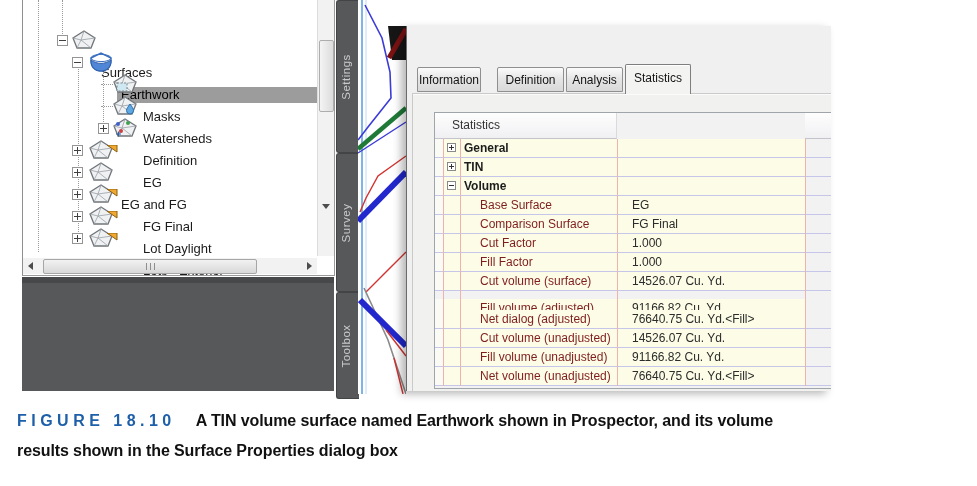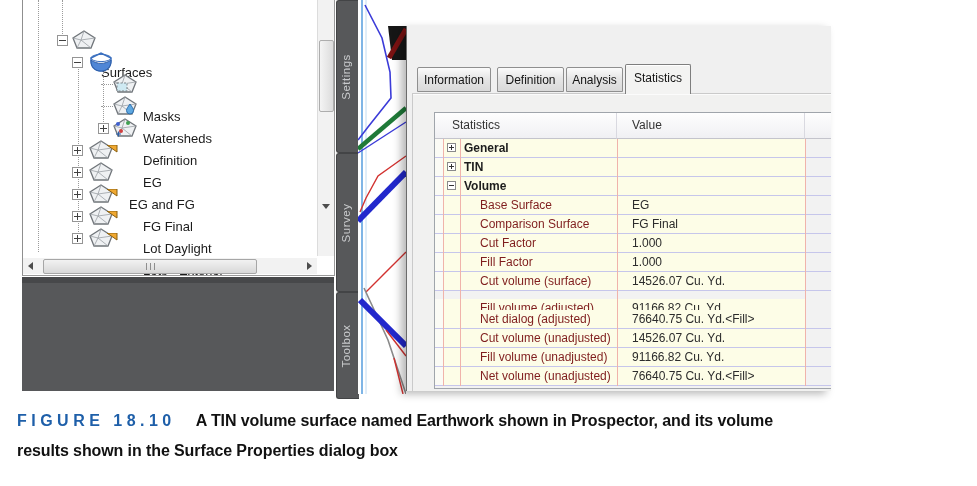--- a/index.html
+++ b/index.html
@@ -100,20 +100,21 @@
             </svg></span>
           <span class="tree-label" style="left: 78px;">Surfaces</span>
         </div>
         <div class="tree-row" style="top: 52px;">
           <div class="toggle " style="left: 49px;"></div>
           <span class="ticon" style="left: 66px;"><svg width="24" height="20" viewBox="0 0 24 20">
               <path d="M2,6 L12,1 L22,6 L22,9 C22,15 18,19 12,19 C6,19 2,15 2,9 Z" fill="#ffffff" stroke="#3a6fbf" stroke-width="1.4"></path>
               <path d="M2,8 C8,12.5 16,12.5 22,8 L22,9 C22,15 18,19 12,19 C6,19 2,15 2,9 Z" fill="#4f86d6" stroke="#2f5fa8" stroke-width="1"></path>
               <ellipse cx="12" cy="6" rx="10" ry="3.6" fill="none" stroke="#3a6fbf" stroke-width="1"></ellipse>
             </svg></span>
+          <span class="tree-label selected" style="left: 94px; right: auto; width: 192px;">Earthwork</span>
         </div>
         <div class="tree-row" style="top: 74px;">
           <div class="hstub" style="left: 78px; top: 10px; width: 12px;"></div>
           <span class="ticon" style="left: 90px;"><svg width="24" height="20" viewBox="0 0 24 20">
               <polygon points="12,1 23,8 19,18 5,18 1,8" fill="#eff1f3" stroke="#70757a" stroke-width="1.3"></polygon>
               <path d="M12,1 L9,10 M9,10 L1,8 M9,10 L19,18 M9,10 L23,8 M9,10 L5,18" stroke="#9aa0a5" stroke-width="0.8" fill="none"></path>
               <rect x="4" y="9" width="10" height="8" fill="#cfe9f2" stroke="#7d8489" stroke-width="1" stroke-dasharray="2,1.5"></rect>
             </svg></span>
           <span class="tree-label" style="left: 120px;">Masks</span>
         </div>
@@ -148,21 +149,21 @@
               <polygon points="0,0 10,0 10,7" fill="#f0a830" stroke="#8a6010" stroke-width="1"></polygon>
             </svg></span>
           <span class="tree-label" style="left: 120px;">EG</span>
         </div>
         <div class="tree-row" style="top: 162px;">
           <div class="toggle plus" style="left: 49px;"></div>
           <span class="ticon" style="left: 66px;"><svg width="24" height="20" viewBox="0 0 24 20">
               <polygon points="12,1 23,8 19,18 5,18 1,8" fill="#eff1f3" stroke="#70757a" stroke-width="1.3"></polygon>
               <path d="M12,1 L9,10 M9,10 L1,8 M9,10 L19,18 M9,10 L23,8 M9,10 L5,18" stroke="#9aa0a5" stroke-width="0.8" fill="none"></path>
             </svg></span>
-          <span class="tree-label" style="left: 106px;">EG and FG</span>
+          <span class="tree-label" style="left: 98px;">EG and FG</span>
         </div>
         <div class="tree-row" style="top: 184px;">
           <div class="toggle plus" style="left: 49px;"></div>
           <span class="ticon" style="left: 66px;"><svg width="24" height="20" viewBox="0 0 24 20">
               <polygon points="12,1 23,8 19,18 5,18 1,8" fill="#eff1f3" stroke="#70757a" stroke-width="1.3"></polygon>
               <path d="M12,1 L9,10 M9,10 L1,8 M9,10 L19,18 M9,10 L23,8 M9,10 L5,18" stroke="#9aa0a5" stroke-width="0.8" fill="none"></path>
             </svg></span>
           <span class="tflag" style="left: 84px;"><svg width="11" height="8" viewBox="0 0 11 8">
               <polygon points="0,0 10,0 10,7" fill="#f0a830" stroke="#8a6010" stroke-width="1"></polygon>
             </svg></span>
@@ -240,33 +241,30 @@
       <polyline points="48,252 24,276 8,292" fill="none" stroke="#d23230" stroke-width="1.4"></polyline>
       <polyline points="6,288 30,340 48,394" fill="none" stroke="#8a8a8a" stroke-width="1.6"></polyline>
       <line x1="2" y1="300" x2="48" y2="346" stroke="#2228cc" stroke-width="6"></line>
       <polyline points="28,330 48,356" fill="none" stroke="#d23230" stroke-width="1.4"></polyline>
       <polyline points="36,358 45,394" fill="none" stroke="#d23230" stroke-width="1.4"></polyline>
     </svg>
   </div>
 
   <div id="dialog">
     <div id="dlg-tabs">
-        <div class="dtab" style="left: 10px; width: 74px;">Information</div>
+        <div class="dtab" style="left: 10px; width: 64px;">Information</div>
         <div class="dtab" style="left: 90px; width: 67px;">Definition</div>
         <div class="dtab" style="left: 159px; width: 57px;">Analysis</div>
         <div class="dtab active" style="left: 218px; width: 66px;">Statistics</div>
       </div>
     <div id="tab-page"></div>
 
     <div id="grid">
       <div class="ghead" style="left:0;width:182px;">
         <span style="padding-left:17px;">Statistics</span>
-      </div>
-      <div class="ghead" style="left:182px;width:188px;">
-        <span style="padding-left:15px;">Value</span>
       </div>
       <div class="ghead" style="left:370px;width:26px;border-right:none;"></div>
       <div id="grid-body">
           <div class="g-row" style="top: 26px;">
             <div class="g-gutter"></div>
             <div class="g-yellow"></div>
             <div class="expander plus"></div>
             <span class="g-label cat" style="left: 29px;">General</span>
           </div>
           <div class="g-row" style="top: 45px; text-align: center;">

